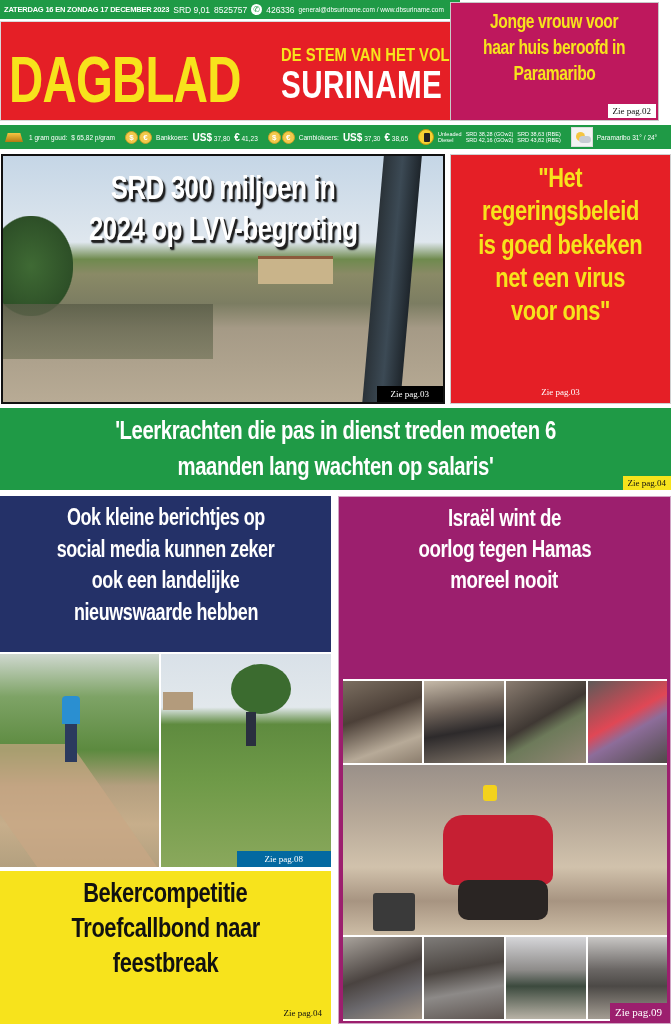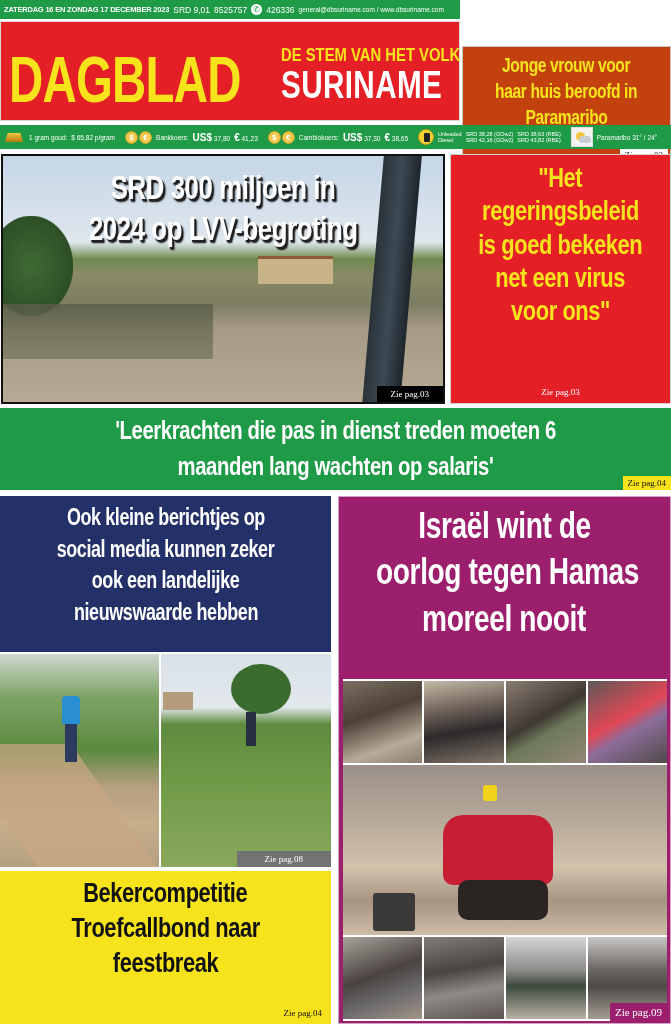--- a/index.html
+++ b/index.html
@@ -18,21 +18,21 @@
   #datebar .phone-ic { display: inline-block; width: 11px; height: 11px; background: #fff; border-radius: 50%; color: #1f9a46; font-size: 8px; line-height: 11px; text-align: center; }
   #datebar .email { font-size: 6.5px; }
 
   
   #masthead { left: 0; top: 21px; width: 460px; height: 100px; background: #e51f26; border: 1px solid #d9d9d9; }
   #mast-title { left: 8px; top: 26px; color: #f7e31c; font-weight: 700; font-size: 64px; letter-spacing: -1px; transform: scaleX(0.74); transform-origin: left top; white-space: nowrap; line-height: 1; }
   #mast-tag { left: 280px; top: 22px; color: #f7e31c; font-weight: 700; font-size: 19px; transform: scaleX(0.78); transform-origin: left top; white-space: nowrap; }
   #mast-country { left: 280px; top: 42px; color: #ffffff; font-weight: 700; font-size: 38px; transform: scaleX(0.78); transform-origin: left top; white-space: nowrap; letter-spacing: 0.5px; }
 
   
-  #teaser-top { left: 462px; top: 2px; width: 209px; height: 119px; background: #c2410c; border: 1px solid #c9c9c9; margin-top: 44px; }
+  #teaser-top { left: 450px; top: 2px; width: 209px; height: 119px; background: #be185d; border: 1px solid #c9c9c9; }
   #teaser-top .hl { position: absolute; left: 0; right: 0; top: 5px; color: #f7e31c; font-size: 20px; line-height: 1.3; }
   .zie { position: absolute; font-family: "Liberation Serif", serif; font-size: 9px; padding: 2px 5px; white-space: nowrap; }
   #teaser-top .zie { right: 2px; bottom: 2px; background: #ffffff; color: #111; text-align: right; }
 
   
   #ticker { left: 0; top: 125px; width: 671px; height: 24px; background: #1f9a46; color: #fff; display: flex; align-items: center; font-size: 6.5px; white-space: nowrap; padding-left: 3px; }
   #ticker .it { display: flex; align-items: center; gap: 4px; margin-right: 10px; }
   .gold-ic { width: 22px; height: 12px; position: relative; }
   .gold-ic::before { content: ""; position: absolute; left: 2px; top: 2px; width: 18px; height: 9px; background: linear-gradient(#f5c542, #b27a12); clip-path: polygon(15% 0, 85% 0, 100% 100%, 0 100%); }
   .coin { width: 13px; height: 13px; border-radius: 50%; background: #f2c94c; border: 1px solid #c9a227; color: #fff; font-size: 8px; font-weight: 700; line-height: 12px; text-align: center; }
@@ -73,29 +73,29 @@
 
   #photos-grass { left: 0; top: 654px; width: 331px; height: 213px; overflow: hidden; }
   #photos-grass .p1 { position: absolute; left: 0; top: 0; width: 159px; height: 213px; background: linear-gradient(180deg, #cfd8cf 0%, #7ea366 20%, #5c8a3f 45%, #b49f7f 62%, #c7ae8b 80%, #b3a07f 100%); }
   #photos-grass .p1 .path { position: absolute; left: 0; top: 90px; width: 120px; height: 140px; background: #c9a784; transform: skewX(35deg); opacity: 0.7; }
   #photos-grass .p1 .man { position: absolute; left: 62px; top: 42px; width: 18px; height: 28px; background: #2a8fd1; border-radius: 4px 4px 0 0; }
   #photos-grass .p1 .legs { position: absolute; left: 65px; top: 70px; width: 12px; height: 38px; background: #2b3a5e; }
   #photos-grass .p2 { position: absolute; left: 161px; top: 0; width: 170px; height: 213px; background: linear-gradient(180deg, #d9e1e8 0%, #e2e8ec 25%, #5f8b3f 33%, #6f9a48 60%, #8aa85c 100%); }
   #photos-grass .p2 .house { position: absolute; left: 2px; top: 38px; width: 30px; height: 18px; background: #b39b7c; }
   #photos-grass .p2 .tree { position: absolute; left: 70px; top: 10px; width: 60px; height: 50px; border-radius: 50%; background: #3b6b2f; }
   #photos-grass .p2 .man { position: absolute; left: 85px; top: 58px; width: 10px; height: 34px; background: #2a2f3f; }
-  #photos-grass .zie { right: 0; bottom: 0; background: #737373; color: #fff; padding: 3px 28px; }
+  #photos-grass .zie { right: 0; bottom: 0; background: #0369a1; color: #fff; padding: 3px 28px; }
 
   #beker { left: 0; top: 871px; width: 331px; height: 153px; background: #f7e31c; }
   #beker .hl { position: absolute; left: 0; right: 0; top: 4px; color: #111; font-size: 28px; line-height: 1.25; }
   #beker .zie { right: 4px; bottom: 4px; color: #111; }
 
   
   #israel { left: 338px; top: 496px; width: 333px; height: 528px; background: #9c1f6e; border: 1px solid #d0a5c4; }
-  #israel .hl { position: absolute; left: 0; right: 0; top: 6px; color: #fff; font-size: 36px; line-height: 1.29; }
+  #israel .hl { position: absolute; left: 0; right: 0; top: 6px; color: #fff; font-size: 24px; line-height: 1.29; }
   #collage { position: absolute; left: 4px; top: 182px; width: 324px; height: 342px; background: #ffffff; }
   #collage .cell { position: absolute; overflow: hidden; }
   #collage .c-top { top: 2px; height: 82px; }
   #collage .c-mid { top: 86px; left: 0; width: 324px; height: 170px; }
   #collage .c-bot { top: 258px; height: 82px; }
   #collage .zie { right: 0; bottom: 0; background: #9c1f6e; color: #fff; font-size: 11px; padding: 3px 5px; }
 
   .photo-a { background: linear-gradient(160deg, #7b6e60, #4c4038 40%, #b7aa98 75%, #8b7d6d); }
   .photo-b { background: linear-gradient(170deg, #c5b9a8, #6d6158 35%, #2d2a2b 60%, #7f7468); }
   .photo-c { background: linear-gradient(150deg, #8a7c70, #3f3833 45%, #6d7a5a 60%, #938676); }

